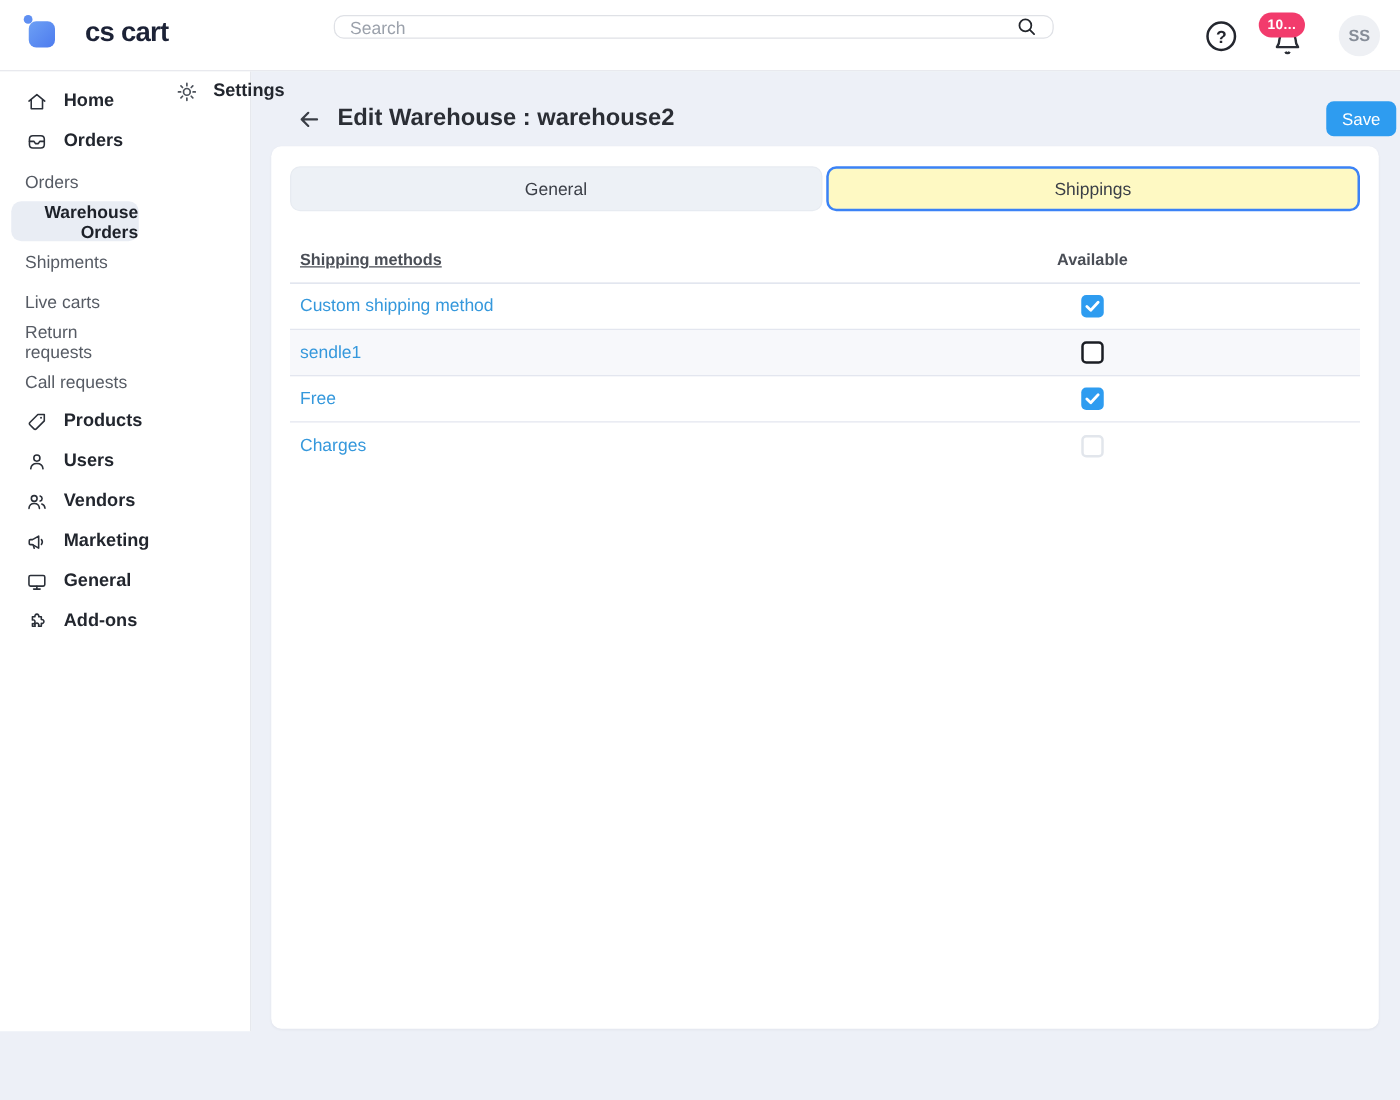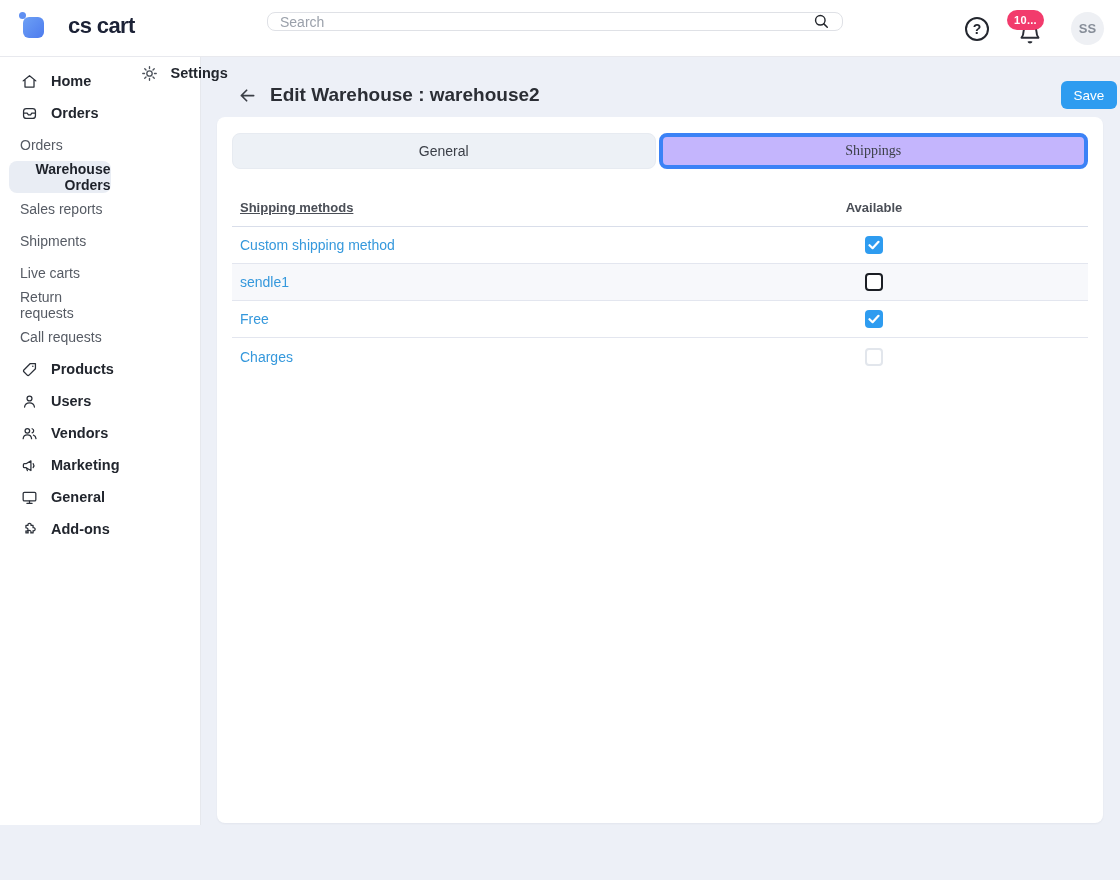--- a/index.html
+++ b/index.html
@@ -67,21 +67,21 @@
     font-size:13.5px; font-family:inherit; cursor:pointer; }
 
   
   .card { position:absolute; left:217px; top:117px; width:886px; height:706px;
     background:#fff; border-radius:8px; box-shadow:0 1px 2px rgba(30,40,60,.05);
     padding:16px 15px; }
   .tabs { display:flex; gap:3px; height:36px; }
   .tab { flex:1; display:flex; align-items:center; justify-content:center;
     font-size:14px; color:#3b3f47; border-radius:8px; cursor:pointer; }
   .tab.inactive { background:#edf1f6; border:1px solid #e7ebf1; }
-  .tab.active { background:#c4b5fd; border:4px solid #3b82f6;font-family:Liberation Serif, serif; }
+  .tab.active { background:#fef9c3; border:2px solid #3b82f6; }
 
   .table { margin-top:20px; }
   .thead, .tr { display:grid; grid-template-columns:1fr 120px 154px; align-items:center; }
   .thead { height:38px; border-bottom:1px solid #d9deea;
     font-size:13px; font-weight:bold; color:#4a4e56; }
   .th-name { padding-left:8px;text-decoration:underline; }
   .th-avail { text-align:center; }
   .tr { height:37px; border-bottom:1px solid #e3e6ef; }
   .tr:last-child { border-bottom:none; }
   .tr.striped { background:#f7f8fb; }
@@ -147,23 +147,20 @@
             <path d="M4.5 11.5h4.6l1.5 2.3h2.8l1.5-2.3h4.6"></path>
           </svg>
         </span>
         <span>Orders</span>
       </div>
       <div class="side-item sub">
         <span>Orders</span>
       </div>
       <div class="side-item sub active">
         <span>Warehouse Orders</span>
-      </div>
-      <div class="side-item sub">
-        <span>Sales reports</span>
       </div>
       <div class="side-item sub">
         <span>Shipments</span>
       </div>
       <div class="side-item sub">
         <span>Live carts</span>
       </div>
       <div class="side-item sub">
         <span>Return requests</span>
       </div>

